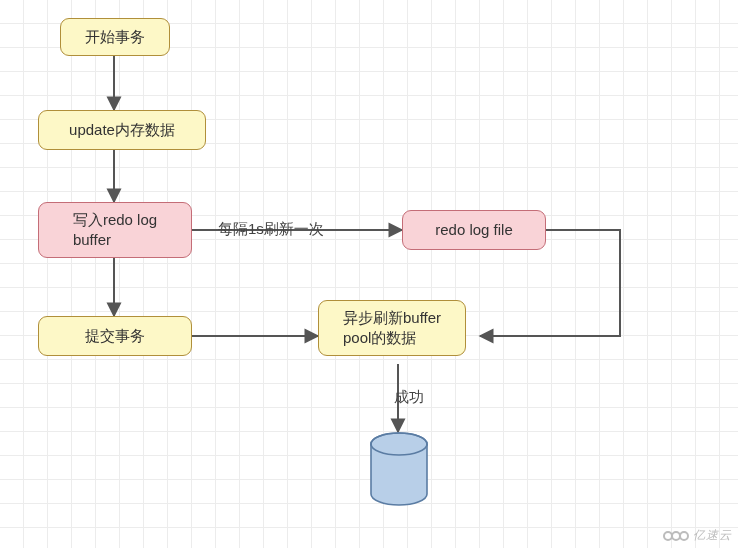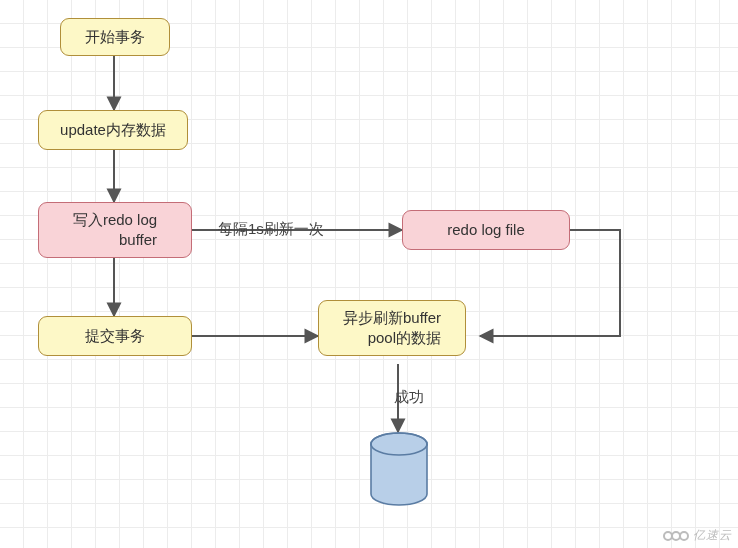--- a/index.html
+++ b/index.html
@@ -19,21 +19,21 @@
       linear-gradient(#ececec 1px, transparent 1px),
       linear-gradient(90deg, #ececec 1px, transparent 1px);
     background-size: 24px 24px;
     background-position: -1px -1px;
   }
   .node {
     position: absolute;
     display: flex;
     align-items: center;
     justify-content: center;
-    text-align: right;
+    text-align: left;
     border: 1.5px solid #b08f3a;
     border-radius: 9px;
     background: #fdf8c7;
     padding: 3px 14px;
     line-height: 1.35;
     white-space: pre-line;
   }
   .node.pink {
     border-color: #c46d77;
     background: #f9d3d7;
@@ -100,28 +100,28 @@
       <line x1="192" y1="336" x2="318" y2="336" marker-end="url(#arrow)"></line>
 
       <polyline points="546,230 620,230 620,336 480,336" marker-end="url(#arrow)"></polyline>
 
       <line x1="398" y1="364" x2="398" y2="432" marker-end="url(#arrow)"></line>
     </g>
   </svg>
 
   <div class="node" style="left:60px; top:18px; width:110px; height:38px;">开始事务</div>
 
-  <div class="node" style="left:38px; top:110px; width:150px; height:40px;">update内存数据</div>
+  <div class="node" style="left:38px; top:110px; width:168px; height:40px;">update内存数据</div>
 
   <div class="node" style="left:38px; top:316px; width:154px; height:40px;">提交事务</div>
 
   <div class="node pink" style="left:38px; top:202px; width:154px; height:56px;">写入redo log
 buffer</div>
 
-  <div class="node pink" style="left:402px; top:210px; width:168px; height:40px;">redo log file</div>
+  <div class="node pink" style="left:402px; top:210px; width:144px; height:40px;">redo log file</div>
 
   <div class="node" style="left:318px; top:300px; width:148px; height:56px;">异步刷新buffer
 pool的数据</div>
 
   <div class="label" style="left:218px; top:220px;">每隔1s刷新一次</div>
 
 
   <div class="label" style="left:394px; top:388px;">成功</div>
 
   <svg class="cylinder" style="left:368px; top:432px;" width="62" height="78">

